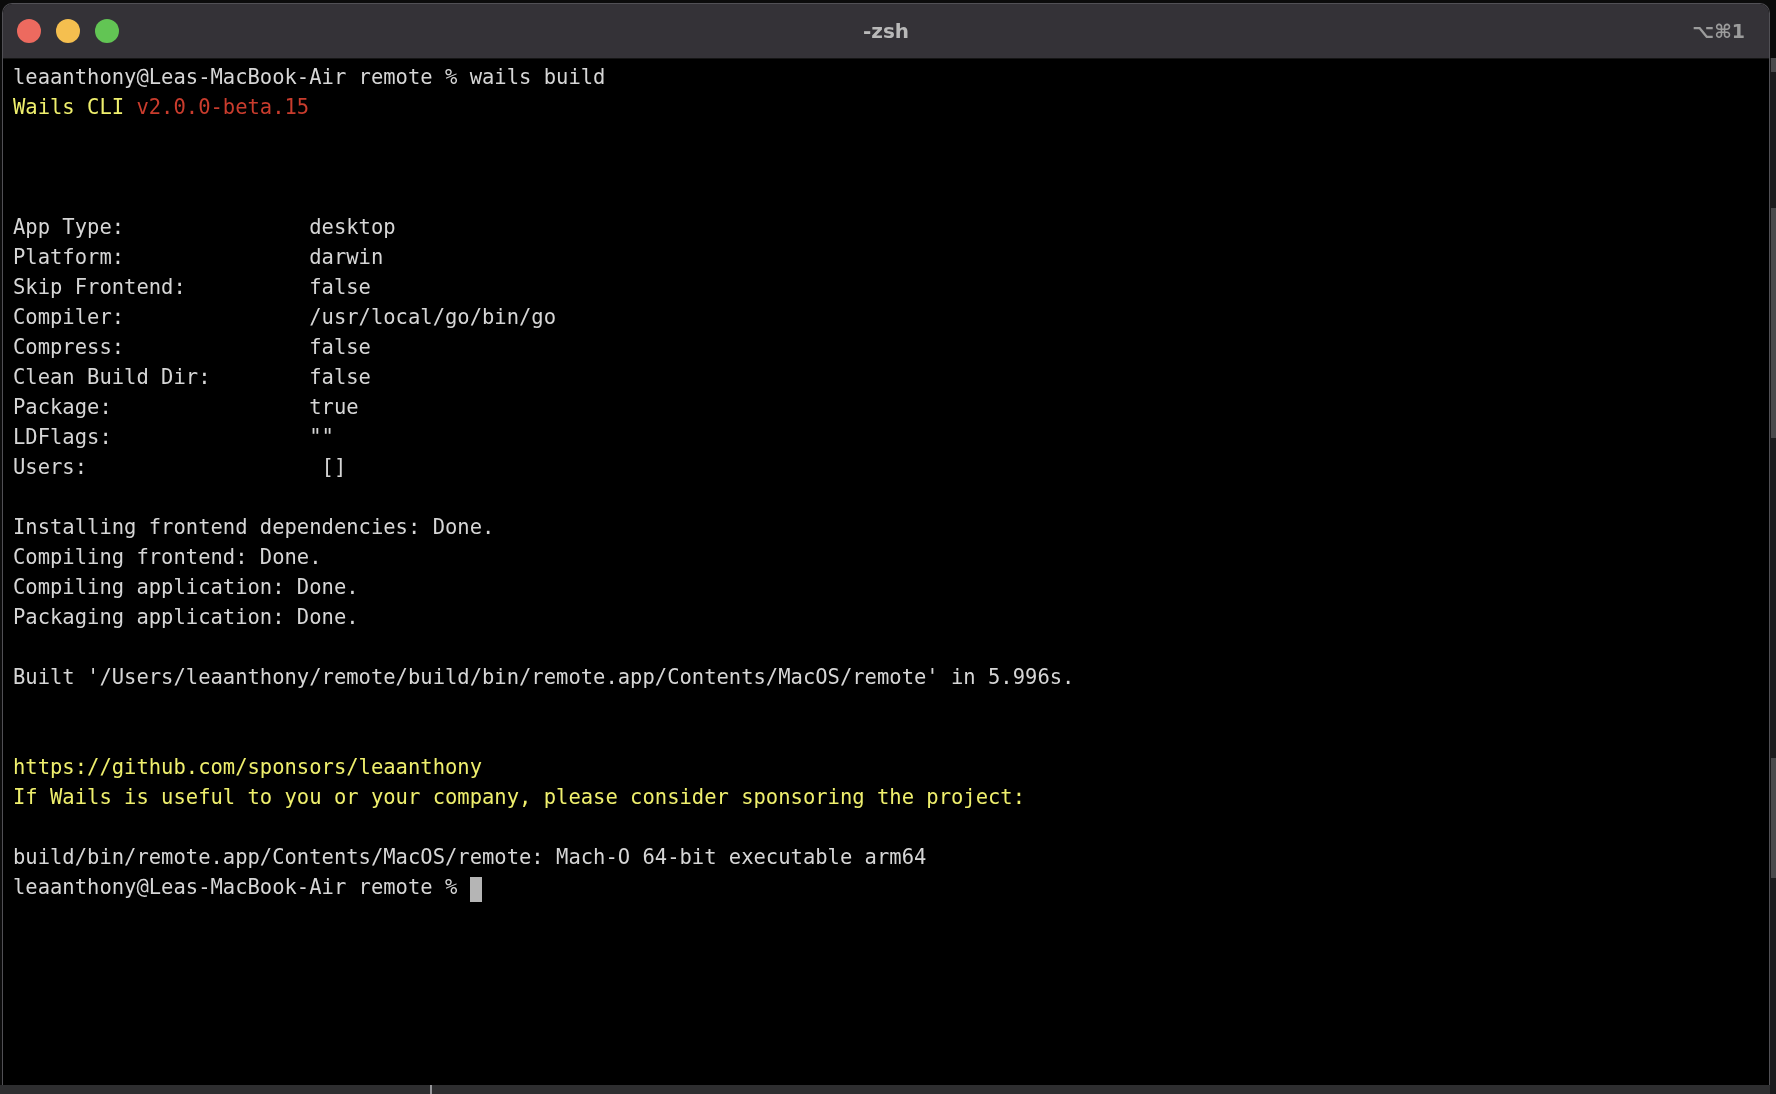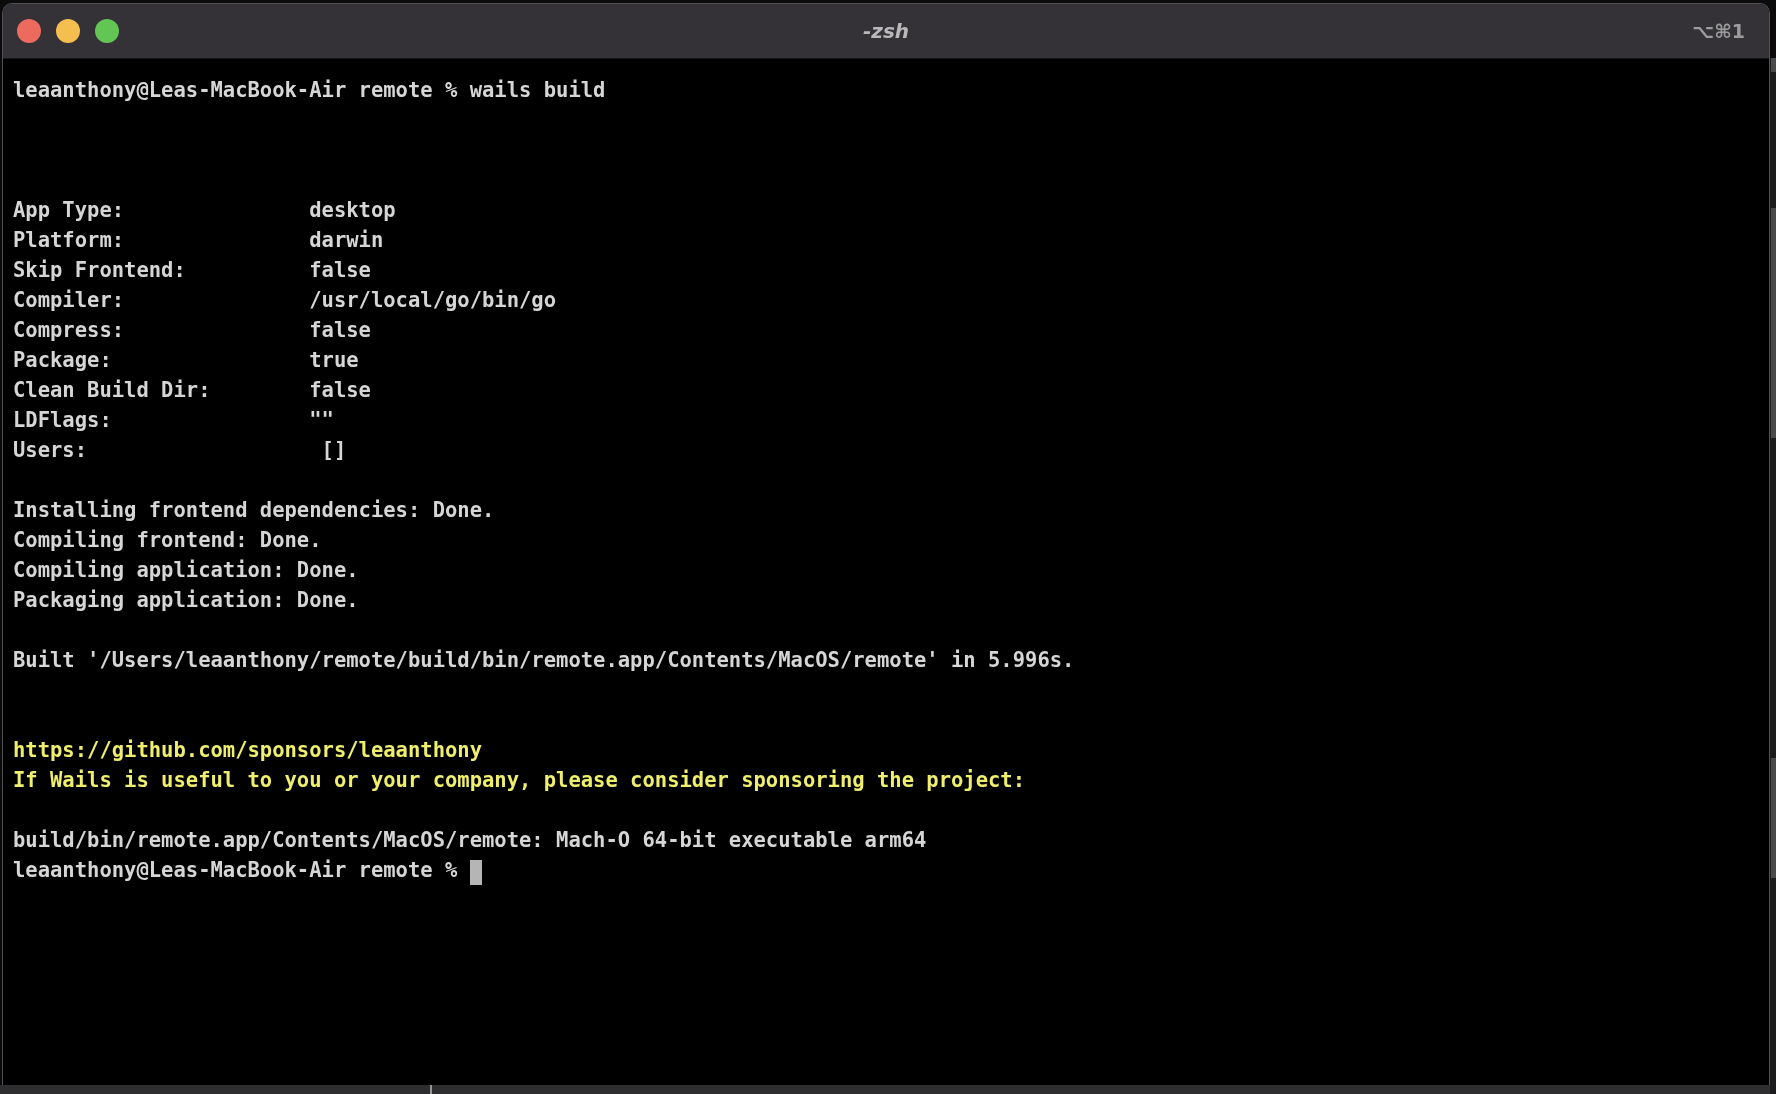--- a/index.html
+++ b/index.html
@@ -48,30 +48,29 @@
   .traffic { display: flex; gap: 15px; padding-left: 14px; }
   .light { width: 24px; height: 24px; border-radius: 50%; cursor: default; }
   .light.red    { background: var(--tl-red, #ed6a5f); }
   .light.yellow { background: var(--tl-yellow, #f5bf4f); }
   .light.green  { background: var(--tl-green, #62c554); }
   .title {
     position: absolute; left: 0; right: 0; text-align: center;
     color: #b9b9b9; font-size: 20px; font-weight: bold;
     font-family: "DejaVu Sans", "Liberation Sans", sans-serif;
     pointer-events: none;
-    font-style: italic;
   }
   .shortcut {
     position: absolute; right: 24px; top: 50%; transform: translateY(-50%);
     color: #9c9c9c; font-size: 19px; font-weight: bold;
     font-family: "DejaVu Sans", "Liberation Sans", sans-serif;
   }
 
   .screen {
-    flex: 1; padding: 16px 10px 0 10px; overflow: hidden; font-weight: bold;
+    flex: 1; padding: 3px 10px 0 10px; overflow: hidden;
   }
   .line {
     white-space: pre;
     font-size: 20.5px; line-height: 30px; height: 30px;
     color: var(--fg, #d6d6d6);
     letter-spacing: 0;
   }
   .c-fg     { color: var(--fg, #d6d6d6); }
   .c-yellow { color: var(--yellow, #efef6d); }
   .c-red    { color: var(--red, #c93c2d); }
@@ -90,30 +89,31 @@
     <div class="traffic">
       <div class="light red"></div>
       <div class="light yellow"></div>
       <div class="light green"></div>
     </div>
     <div class="title">-zsh</div>
     <div class="shortcut">⌥⌘1</div>
   </div>
   <div class="screen">
       <div class="line"><span class="c-fg">leaanthony@Leas-MacBook-Air remote % wails build</span></div>
+      <div class="line"><span class="c-yellow">Wails CLI </span><span class="c-red">v2.0.0-beta.15</span></div>
       <div class="line"></div>
       <div class="line"></div>
       <div class="line"></div>
       <div class="line"><span class="c-fg">App Type:               desktop</span></div>
       <div class="line"><span class="c-fg">Platform:               darwin</span></div>
       <div class="line"><span class="c-fg">Skip Frontend:          false</span></div>
       <div class="line"><span class="c-fg">Compiler:               /usr/local/go/bin/go</span></div>
       <div class="line"><span class="c-fg">Compress:               false</span></div>
+      <div class="line"><span class="c-fg">Clean Build Dir:        false</span></div>
       <div class="line"><span class="c-fg">Package:                true</span></div>
-      <div class="line"><span class="c-fg">Clean Build Dir:        false</span></div>
       <div class="line"><span class="c-fg">LDFlags:                ""</span></div>
       <div class="line"><span class="c-fg">Users:                   []</span></div>
       <div class="line"></div>
       <div class="line"><span class="c-fg">Installing frontend dependencies: Done.</span></div>
       <div class="line"><span class="c-fg">Compiling frontend: Done.</span></div>
       <div class="line"><span class="c-fg">Compiling application: Done.</span></div>
       <div class="line"><span class="c-fg">Packaging application: Done.</span></div>
       <div class="line"></div>
       <div class="line"><span class="c-fg">Built '/Users/leaanthony/remote/build/bin/remote.app/Contents/MacOS/remote' in 5.996s.</span></div>
       <div class="line"></div>

